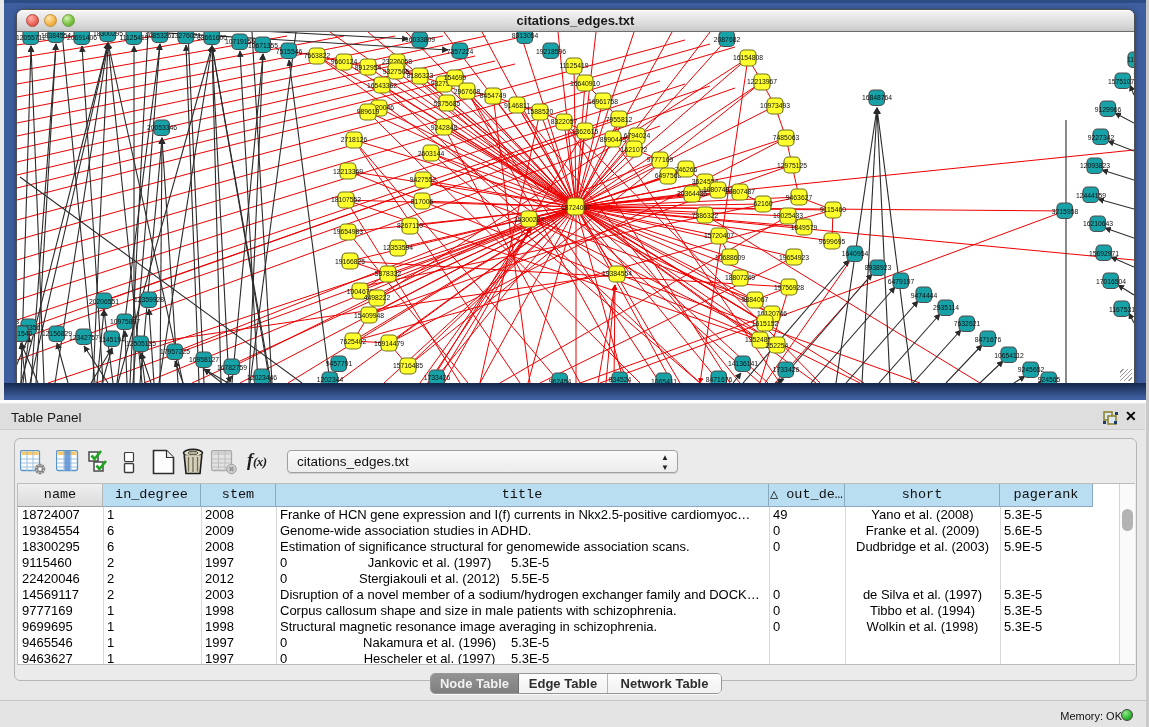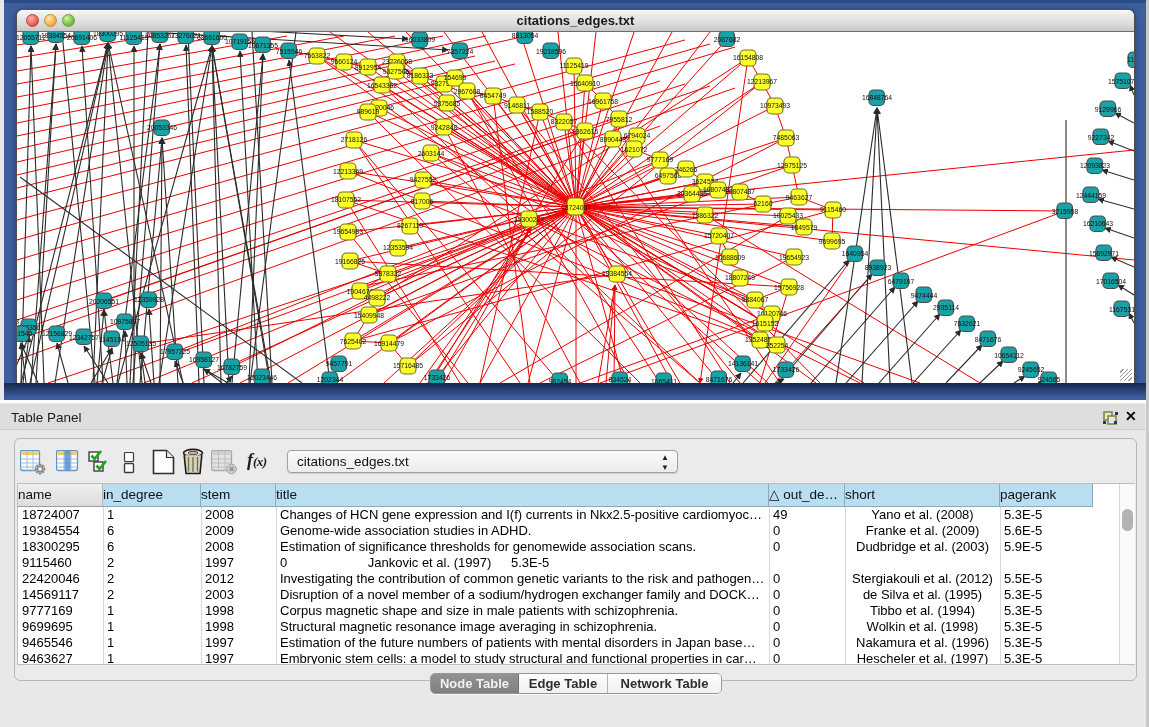--- a/index.html
+++ b/index.html
@@ -25,21 +25,21 @@
 #toolbar { position:absolute; left:0; top:0; width:100%; height:0; }
 #gframe { position:absolute; left:14px; top:38px; width:1123px; height:243px; border:1px solid #b6b6b6; border-radius:6px; background:#ebebeb; }
 #toolbar .ic { position:absolute; top:49px; }
 .dd { position:absolute; left:287px; top:50px; width:391px; height:23px; background:linear-gradient(#fafafa,#ececec);
   border:1px solid #a0a0a0; border-radius:4px; font-size:13.5px; color:#111; line-height:21px; padding-left:9px;
   box-shadow:0 1px 1px rgba(0,0,0,.12); }
 .dd .arr { position:absolute; right:8px; top:2px; font-size:8px; color:#222; line-height:10px; }
 #table { position:absolute; left:17px; top:83px; width:1118px; height:182px; background:#fff; border:1px solid #bdbdbd; border-right:none; overflow:hidden; }
 #thead { position:absolute; left:0; top:0; height:23px; width:1076px; display:flex; font-size:13.5px; color:#111; }
 #thead .c { height:23px; border-right:1px solid #89aabf; border-bottom:1px solid #89aabf; background:#b9ddf1;
-  line-height:22px; overflow:hidden; white-space:nowrap; }
+  text-align:center; line-height:22px; overflow:hidden; white-space:nowrap;font-family:Liberation Mono, monospace; }
 #thead .c.gray { background:linear-gradient(#efefef,#dcdcdc); border-right:1px solid #b5b5b5; border-bottom:1px solid #9f9f9f; }
 #tbody { position:absolute; left:0; top:23px; width:1100px; font-size:13px; color:#000; }
 .row { height:16px; display:flex; white-space:nowrap; }
 .row .c { overflow:hidden; padding-left:4px; }
 .vg { position:absolute; top:23px; width:1px; height:159px; background:#d8d8d8; }
 #sb { position:absolute; left:1101px; top:0px; width:16px; height:180px; background:#fafafa; border-left:1px solid #d5d5d5; }
 #sb .thumb { position:absolute; left:2px; top:25px; width:11px; height:22px; border-radius:6px; background:#b3b3b3; }
 #tabs { position:absolute; left:430px; top:273px; height:21px; display:flex; font-size:13px; font-weight:bold;
   border:1px solid #979797; border-radius:5px; overflow:hidden; box-shadow:0 1px 0 rgba(255,255,255,.7); }
 #tabs .seg { text-align:center; line-height:20px; background:linear-gradient(#fdfdfd,#f1f1f1); color:#2e2e2e; border-right:1px solid #b5b5b5; }
@@ -739,114 +739,115 @@
       <div class="c" style="width:493px">title</div>
       <div class="c" style="width:76px">△ out_de…</div>
       <div class="c" style="width:155px">short</div>
       <div class="c" style="width:93px">pagerank</div>
     </div>
     <div id="tbody">
         <div class="row">
           <div class="c" style="width:85px">18724007</div>
           <div class="c" style="width:98px">1</div>
           <div class="c" style="width:75px">2008</div>
-          <div class="c" style="width:493px">Changes of HCN gene expression and I(f) currents in Nkx2.5-positive cardiomyoc…</div>
+          <div class="c" style="width:493px">Franke of HCN gene expression and I(f) currents in Nkx2.5-positive cardiomyoc…</div>
           <div class="c" style="width:76px">49</div>
           <div class="c" style="width:155px;text-align:center;padding-left:0">Yano et al. (2008)</div>
           <div class="c" style="width:93px">5.3E-5</div>
         </div>
         <div class="row">
           <div class="c" style="width:85px">19384554</div>
           <div class="c" style="width:98px">6</div>
           <div class="c" style="width:75px">2009</div>
           <div class="c" style="width:493px">Genome-wide association studies in ADHD.</div>
           <div class="c" style="width:76px">0</div>
           <div class="c" style="width:155px;text-align:center;padding-left:0">Franke et al. (2009)</div>
           <div class="c" style="width:93px">5.6E-5</div>
         </div>
         <div class="row">
           <div class="c" style="width:85px">18300295</div>
           <div class="c" style="width:98px">6</div>
           <div class="c" style="width:75px">2008</div>
-          <div class="c" style="width:493px">Estimation of significance thresholds for genomewide association scans.</div>
+          <div class="c" style="width:493px">Estimation of significance structural for genomewide association scans.</div>
           <div class="c" style="width:76px">0</div>
           <div class="c" style="width:155px;text-align:center;padding-left:0">Dudbridge et al. (2003)</div>
           <div class="c" style="width:93px">5.9E-5</div>
         </div>
         <div class="row">
           <div class="c" style="width:85px">9115460</div>
           <div class="c" style="width:98px">2</div>
           <div class="c" style="width:75px">1997</div>
           <div class="c" style="width:76px">0</div>
           <div class="c" style="width:155px;text-align:center;padding-left:0">Jankovic et al. (1997)</div>
           <div class="c" style="width:93px">5.3E-5</div>
         </div>
         <div class="row">
           <div class="c" style="width:85px">22420046</div>
           <div class="c" style="width:98px">2</div>
           <div class="c" style="width:75px">2012</div>
-          <div class="c" style="width:493px">Investigating the contribution of common genetic variants to the risk and pathogen…</div>
           <div class="c" style="width:76px">0</div>
           <div class="c" style="width:155px;text-align:center;padding-left:0">Stergiakouli et al. (2012)</div>
           <div class="c" style="width:93px">5.5E-5</div>
         </div>
         <div class="row">
           <div class="c" style="width:85px">14569117</div>
           <div class="c" style="width:98px">2</div>
           <div class="c" style="width:75px">2003</div>
           <div class="c" style="width:493px">Disruption of a novel member of a sodium/hydrogen exchanger family and DOCK…</div>
           <div class="c" style="width:76px">0</div>
-          <div class="c" style="width:155px;text-align:center;padding-left:0">de Silva et al. (1995)</div>
+          <div class="c" style="width:155px;text-align:center;padding-left:0">de Silva et al. (1997)</div>
           <div class="c" style="width:93px">5.3E-5</div>
         </div>
         <div class="row">
           <div class="c" style="width:85px">9777169</div>
           <div class="c" style="width:98px">1</div>
           <div class="c" style="width:75px">1998</div>
-          <div class="c" style="width:493px">Corpus magnetic shape and size in male patients with schizophrenia.</div>
+          <div class="c" style="width:493px">Corpus callosum shape and size in male patients with schizophrenia.</div>
           <div class="c" style="width:76px">0</div>
           <div class="c" style="width:155px;text-align:center;padding-left:0">Tibbo et al. (1994)</div>
           <div class="c" style="width:93px">5.3E-5</div>
         </div>
         <div class="row">
           <div class="c" style="width:85px">9699695</div>
           <div class="c" style="width:98px">1</div>
           <div class="c" style="width:75px">1998</div>
           <div class="c" style="width:493px">Structural magnetic resonance image averaging in schizophrenia.</div>
           <div class="c" style="width:76px">0</div>
           <div class="c" style="width:155px;text-align:center;padding-left:0">Wolkin et al. (1998)</div>
           <div class="c" style="width:93px">5.3E-5</div>
         </div>
         <div class="row">
           <div class="c" style="width:85px">9465546</div>
           <div class="c" style="width:98px">1</div>
           <div class="c" style="width:75px">1997</div>
-          <div class="c" style="width:493px">Estimation of the future numbers of patients with mental disorders in Japan base…</div>
           <div class="c" style="width:76px">0</div>
           <div class="c" style="width:155px;text-align:center;padding-left:0">Nakamura et al. (1996)</div>
           <div class="c" style="width:93px">5.3E-5</div>
         </div>
         <div class="row">
           <div class="c" style="width:85px">9463627</div>
           <div class="c" style="width:98px">1</div>
           <div class="c" style="width:75px">1997</div>
-          <div class="c" style="width:493px">Embryonic stem cells: a model to study structural and functional properties in car…</div>
           <div class="c" style="width:76px">0</div>
           <div class="c" style="width:155px;text-align:center;padding-left:0">Hescheler et al. (1997)</div>
           <div class="c" style="width:93px">5.3E-5</div>
         </div>
       </div>
     <div class="vg" style="left:85px"></div>
       <div class="vg" style="left:183px"></div>
       <div class="vg" style="left:258px"></div>
       <div class="vg" style="left:751px"></div>
       <div class="vg" style="left:827px"></div>
       <div class="vg" style="left:982px"></div>
     <div id="sb">
         <div class="thumb"></div>
       </div>
   </div>
   <div id="tabs">
     <div class="seg sel" style="width:88px">Node Table</div>
       <div class="seg" style="width:89px">Edge Table</div>
       <div class="seg" style="width:113px;border-right:none">Network Table</div>
   </div>
+  <div id="status">
+      <div class="mem">Memory: OK</div>
+      <div class="dot"></div>
+    </div>
 </div>
 <div class="rstrip"></div>
 </body></html>

